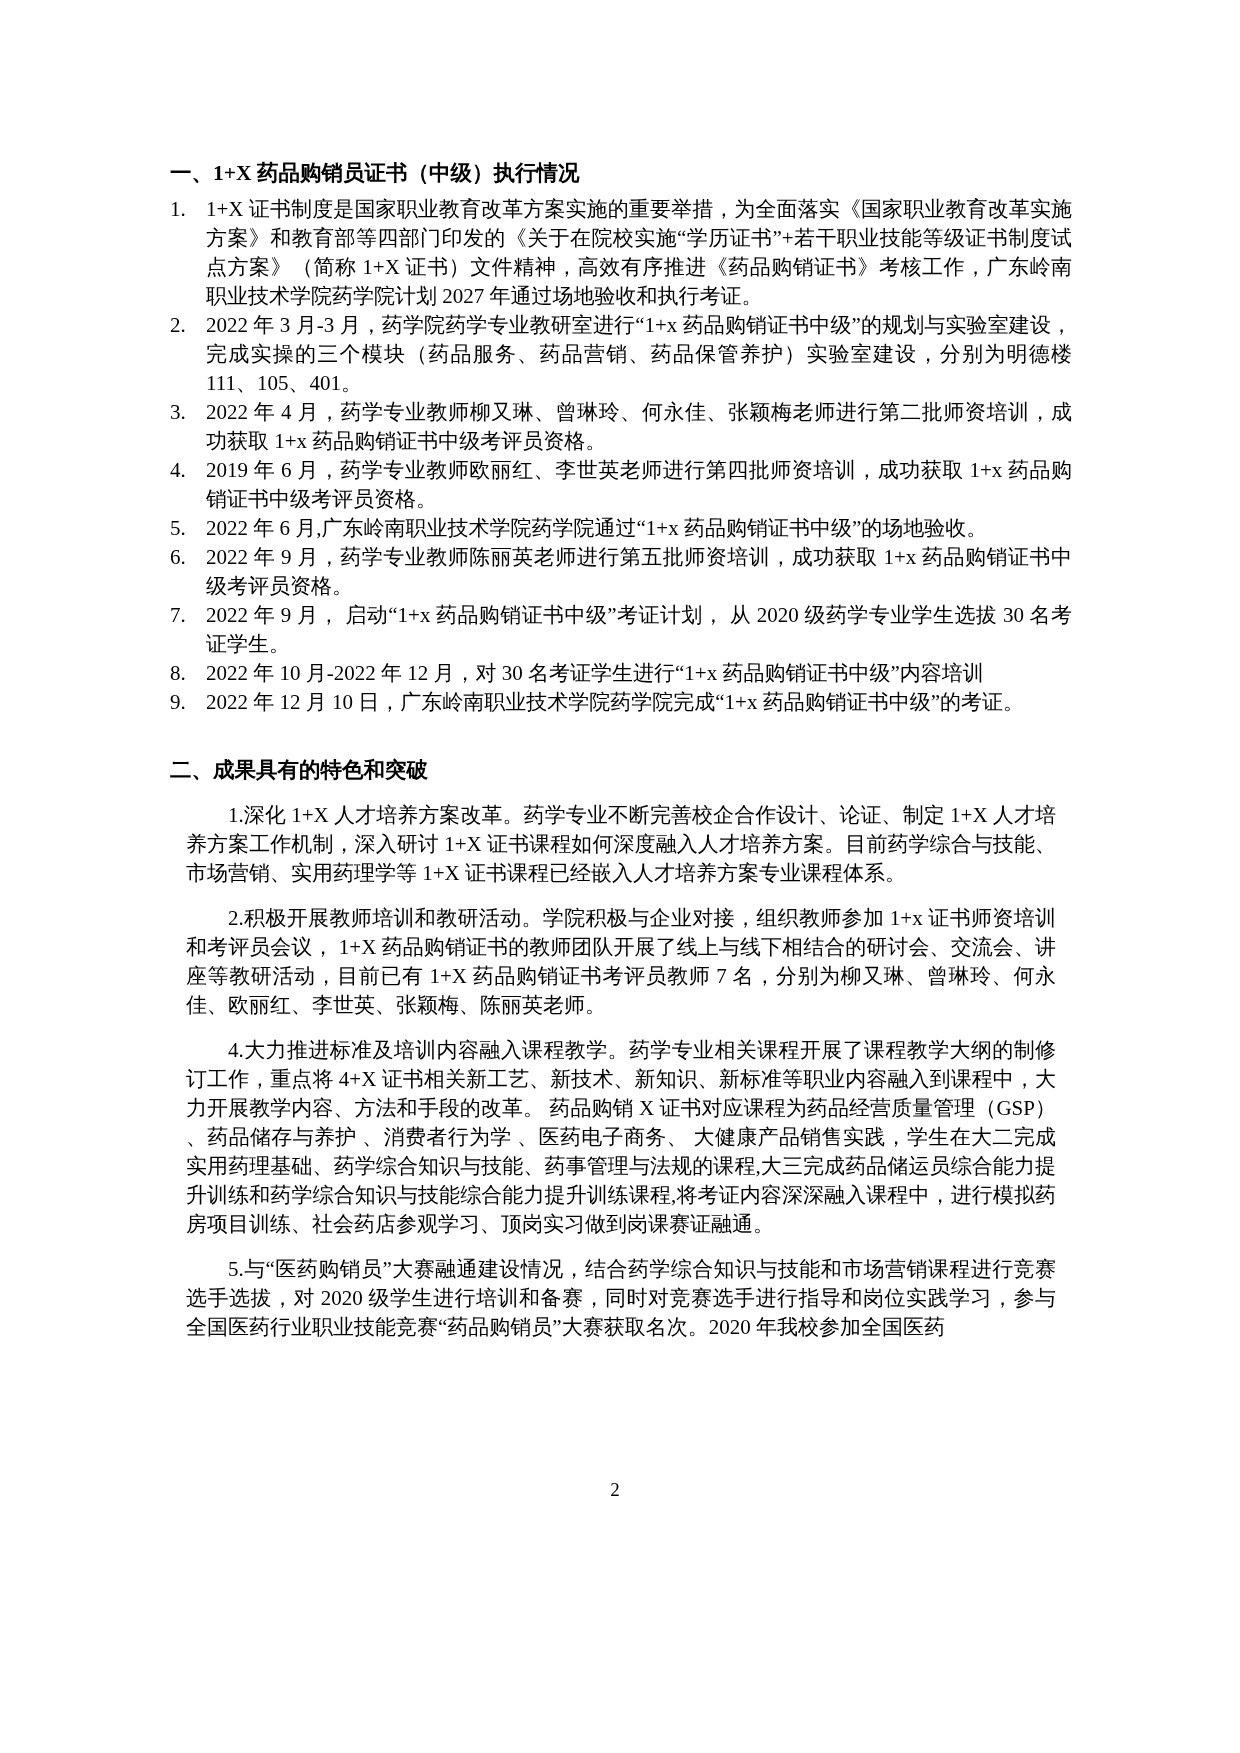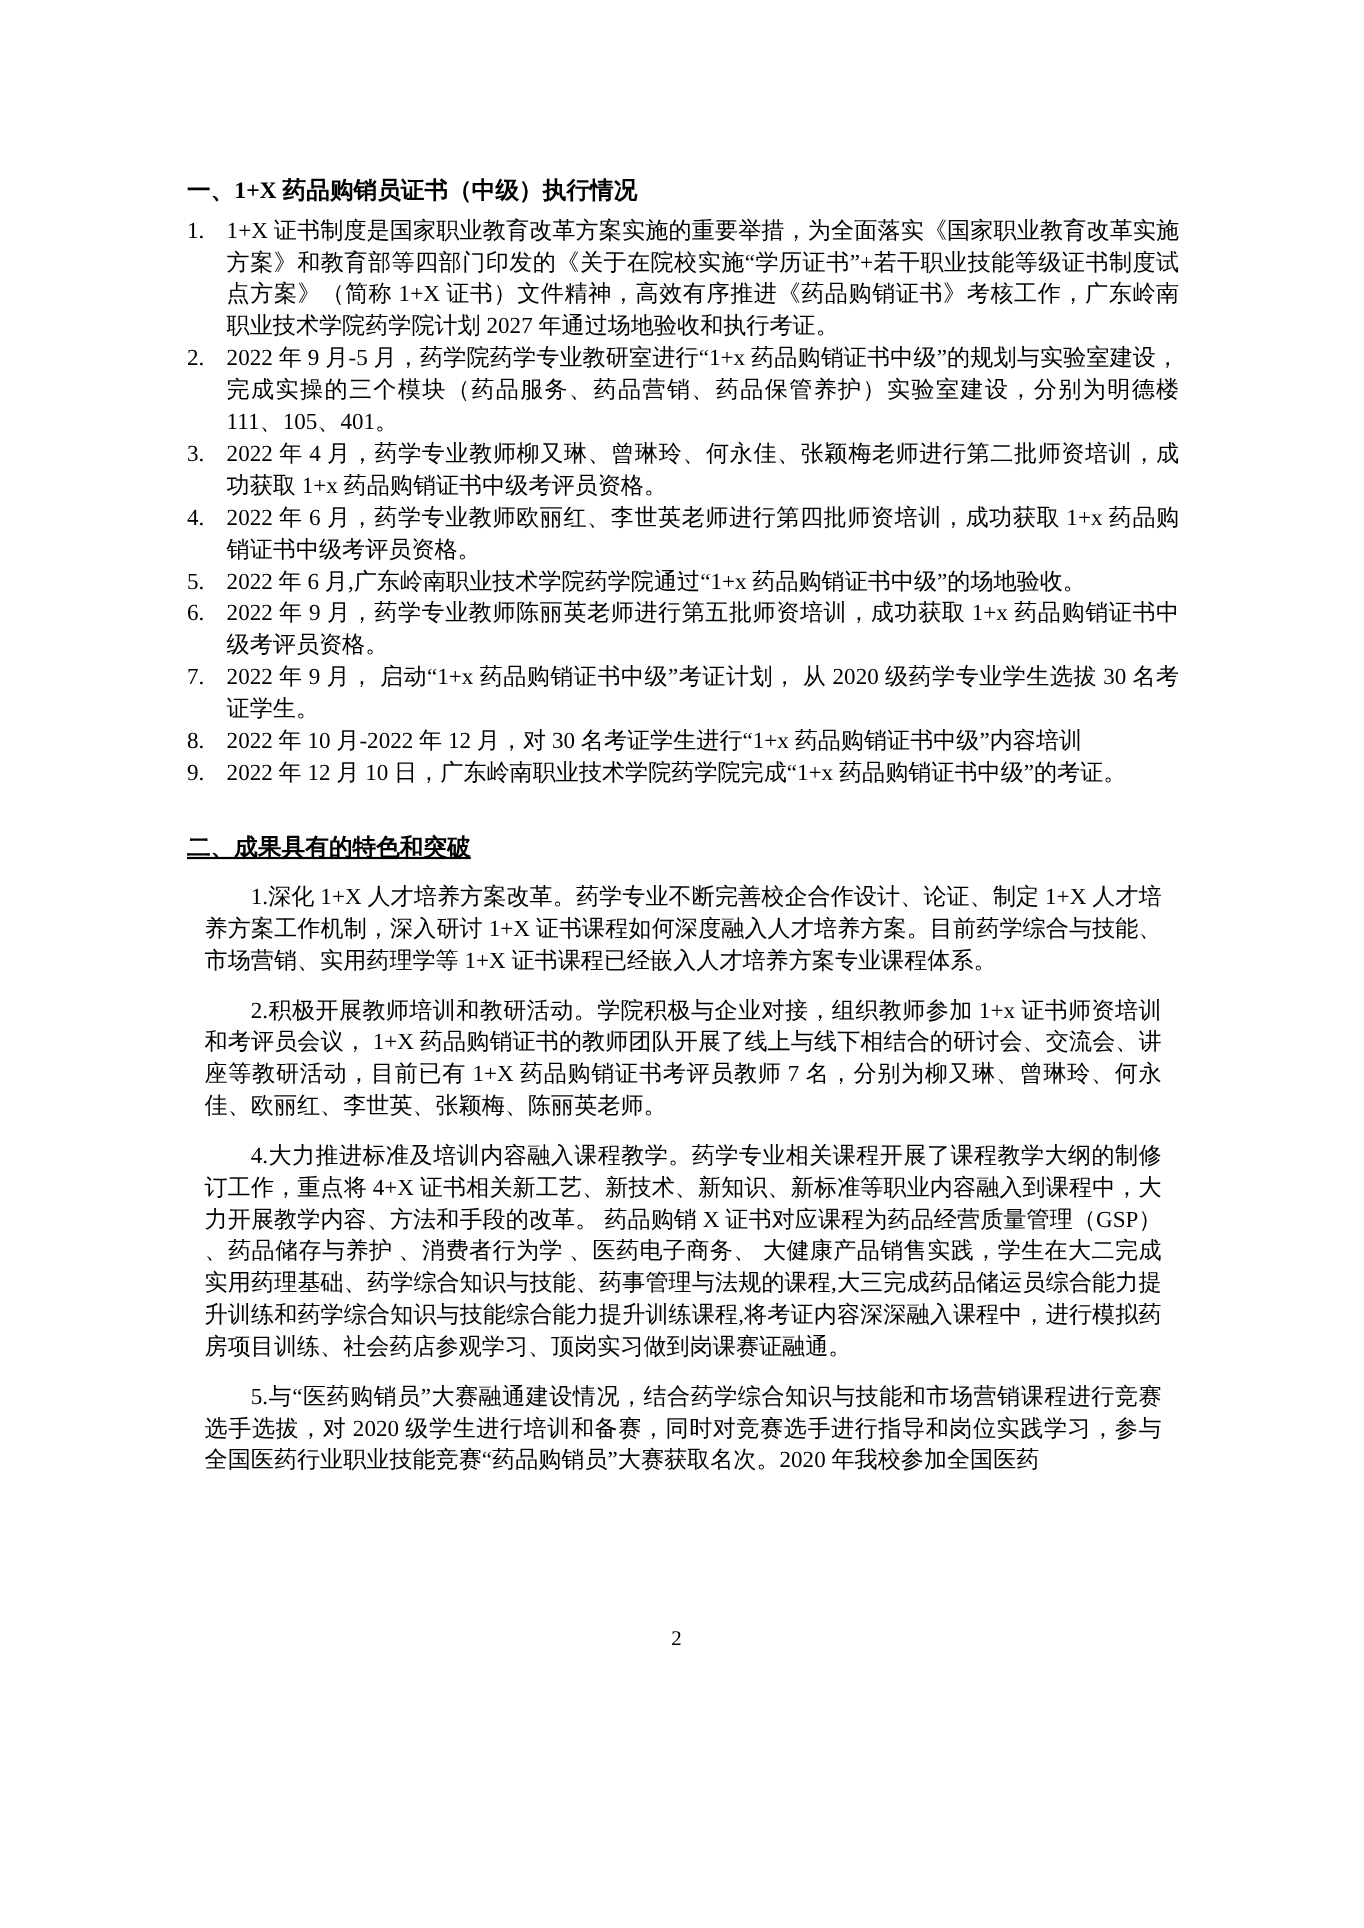--- a/index.html
+++ b/index.html
@@ -30,21 +30,20 @@
   .heading {
     font-size: 21.5px;
     font-weight: bold;
     margin: 0 0 7px 0;
     line-height: 30px;
     text-align: left;
   }
   .heading.gap-above {
     margin-top: 38px;
     margin-bottom: 6px;
-    text-decoration: underline;
   }
   .numbered-list {
     margin: 0;
     padding: 0;
   }
   .list-item {
     display: flex;
     margin: 0;
   }
   .list-item .num {
@@ -78,29 +77,29 @@
 
     <h1 class="heading">一、1+X 药品购销员证书（中级）执行情况</h1>
 
     <div class="numbered-list">
       <div class="list-item">
         <span class="num">1.</span>
         <span class="itext">1+X 证书制度是国家职业教育改革方案实施的重要举措，为全面落实《国家职业教育改革实施方案》和教育部等四部门印发的《关于在院校实施“学历证书”+若干职业技能等级证书制度试点方案》（简称 1+X 证书）文件精神，高效有序推进《药品购销证书》考核工作，广东岭南职业技术学院药学院计划 2027 年通过场地验收和执行考证。</span>
       </div>
       <div class="list-item">
         <span class="num">2.</span>
-        <span class="itext">2022 年 9 月-5 月，药学院药学专业教研室进行“1+x 药品购销证书中级”的规划与实验室建设，完成实操的三个模块（药品服务、药品营销、药品保管养护）实验室建设，分别为明德楼 111、105、401。</span>
+        <span class="itext">2022 年 3 月-3 月，药学院药学专业教研室进行“1+x 药品购销证书中级”的规划与实验室建设，完成实操的三个模块（药品服务、药品营销、药品保管养护）实验室建设，分别为明德楼 111、105、401。</span>
       </div>
       <div class="list-item">
         <span class="num">3.</span>
         <span class="itext">2022 年 4 月，药学专业教师柳又琳、曾琳玲、何永佳、张颖梅老师进行第二批师资培训，成功获取 1+x 药品购销证书中级考评员资格。</span>
       </div>
       <div class="list-item">
         <span class="num">4.</span>
-        <span class="itext">2022 年 6 月，药学专业教师欧丽红、李世英老师进行第四批师资培训，成功获取 1+x 药品购销证书中级考评员资格。</span>
+        <span class="itext">2019 年 6 月，药学专业教师欧丽红、李世英老师进行第四批师资培训，成功获取 1+x 药品购销证书中级考评员资格。</span>
       </div>
       <div class="list-item">
         <span class="num">5.</span>
         <span class="itext">2022 年 6 月,广东岭南职业技术学院药学院通过“1+x 药品购销证书中级”的场地验收。</span>
       </div>
       <div class="list-item">
         <span class="num">6.</span>
         <span class="itext">2022 年 9 月，药学专业教师陈丽英老师进行第五批师资培训，成功获取 1+x 药品购销证书中级考评员资格。</span>
       </div>
       <div class="list-item">

